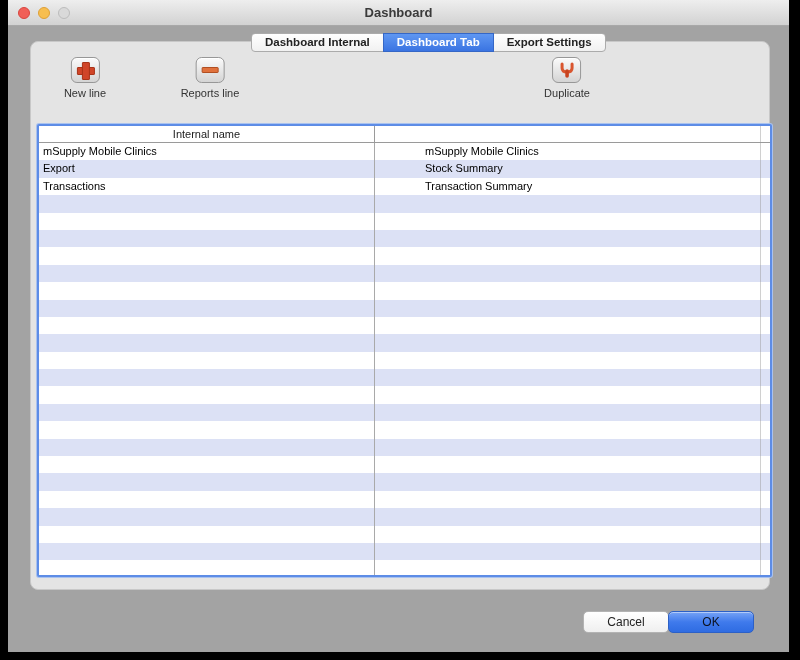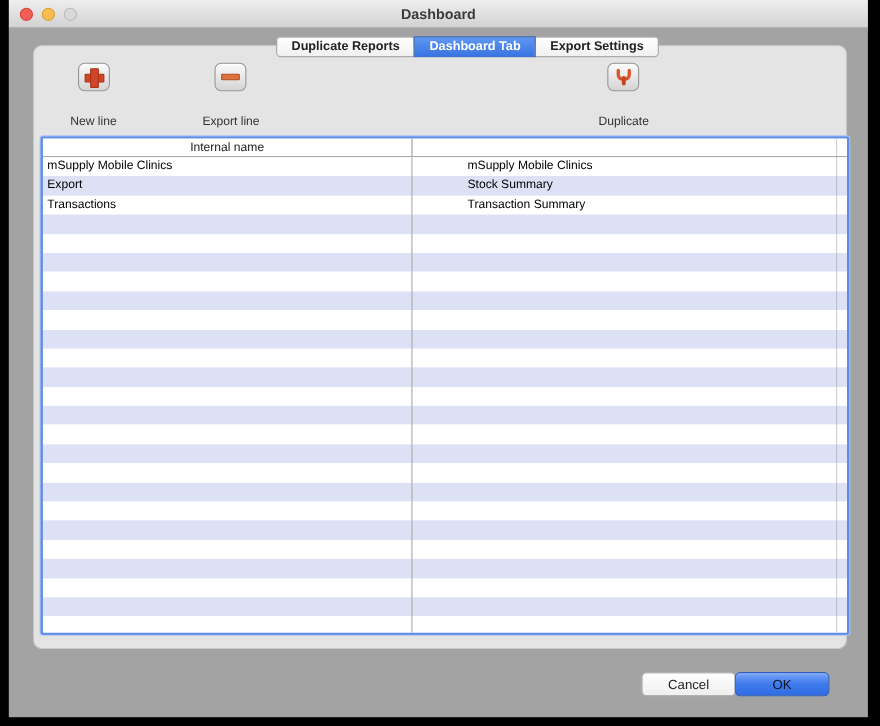--- a/index.html
+++ b/index.html
@@ -46,21 +46,21 @@
   }
 
   
   .tool { position:absolute; top:57px; display:flex; flex-direction:column; align-items:center; transform:translateX(-50%); }
   .icon-btn {
     width:29px; height:26px; border-radius:6px;
     background:linear-gradient(#fbfbfb,#d4d4d4);
     border:1px solid #979797; box-shadow:inset 0 1px 0 #fff;
     display:flex; align-items:center; justify-content:center; position:relative; cursor:default;
   }
-  .tool .lbl { margin-top:22px; font-size:11px; color:#333; white-space:nowrap;text-align:center; }
+  .tool .lbl { margin-top:4px; font-size:11px; color:#333; white-space:nowrap;text-align:center; }
 
   .plus-glyph { position:relative; width:16px; height:16px; }
   .plus-glyph::before, .plus-glyph::after {
     content:""; position:absolute; background:#d04528; border:1px solid #a83318; border-radius:1px;
   }
   .plus-glyph::before { left:0; top:5px; width:16px; height:6px; }
   .plus-glyph::after  { left:5px; top:0; width:6px; height:16px; }
 
   .minus-glyph { width:17px; height:6px; background:#e0713c; border:1px solid #b14f22; border-radius:1px; }
 
@@ -113,37 +113,37 @@
       <div class="light red"></div>
       <div class="light yellow"></div>
       <div class="light gray"></div>
     </div>
     <div class="title">Dashboard</div>
   </div>
 
   <div class="panel"></div>
 
   <div class="tabs">
-    <div class="tab">Duplicate Reports</div>
+    <div class="tab">Dashboard Internal</div>
     <div class="tab active">Dashboard Tab</div>
     <div class="tab">Export Settings</div>
   </div>
 
   <div class="tool" style="left:77px">
     <div class="icon-btn">
         <div class="plus-glyph"></div>
       </div>
     <div class="lbl">New line</div>
   </div>
 
   <div class="tool" style="left:202px">
     <div class="icon-btn">
         <div class="minus-glyph"></div>
       </div>
-    <div class="lbl">Export line</div>
+    <div class="lbl">Reports line</div>
   </div>
 
   <div class="tool" style="left:559px">
     <div class="icon-btn">
       <svg width="18" height="18" viewBox="0 0 18 18">
         <path d="M4 3 v4 c0 3 2 4 5 4 s5 -1 5 -4 v-4" fill="none" stroke="#d9552e" stroke-width="3" stroke-linecap="round"></path>
         <path d="M9 10 v5" fill="none" stroke="#c8431f" stroke-width="3.6" stroke-linecap="round"></path>
       </svg>
     </div>
     <div class="lbl">Duplicate</div>

